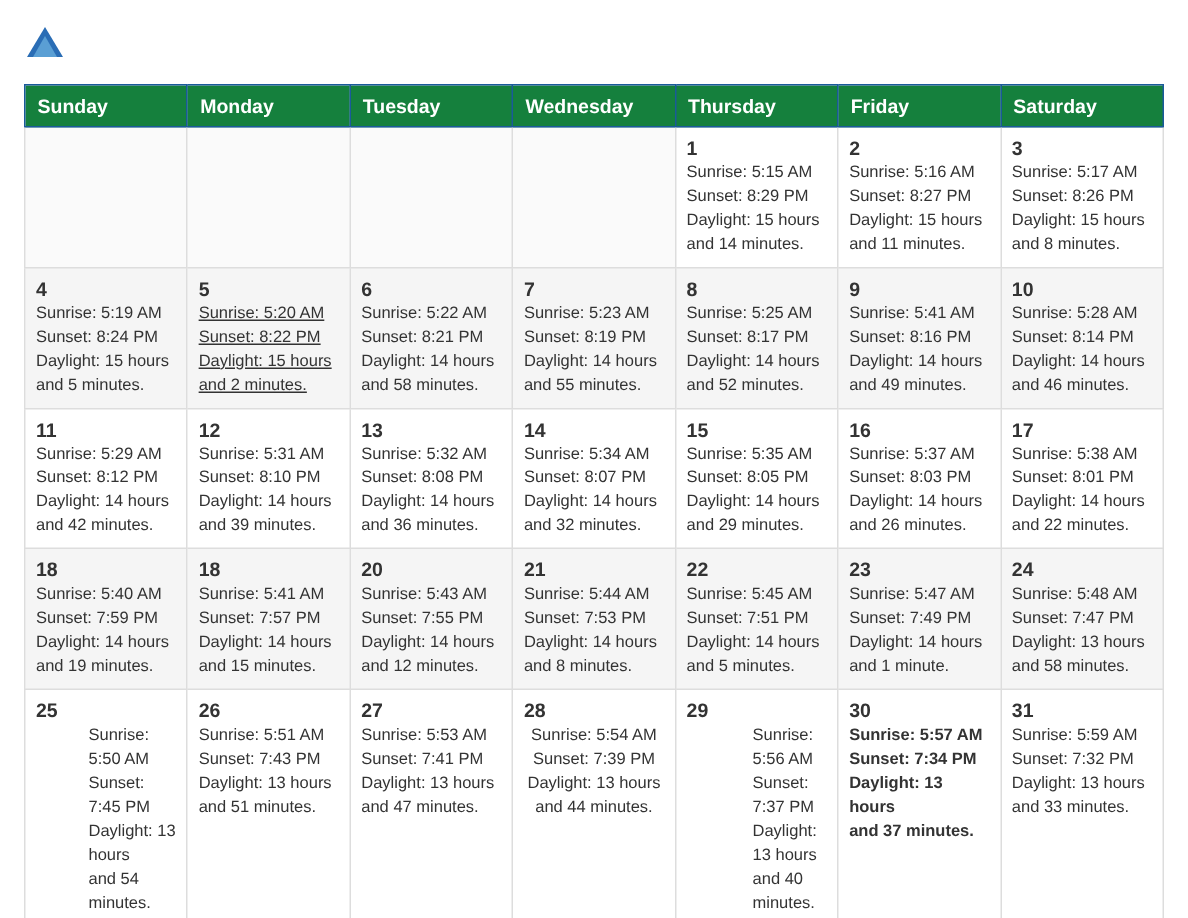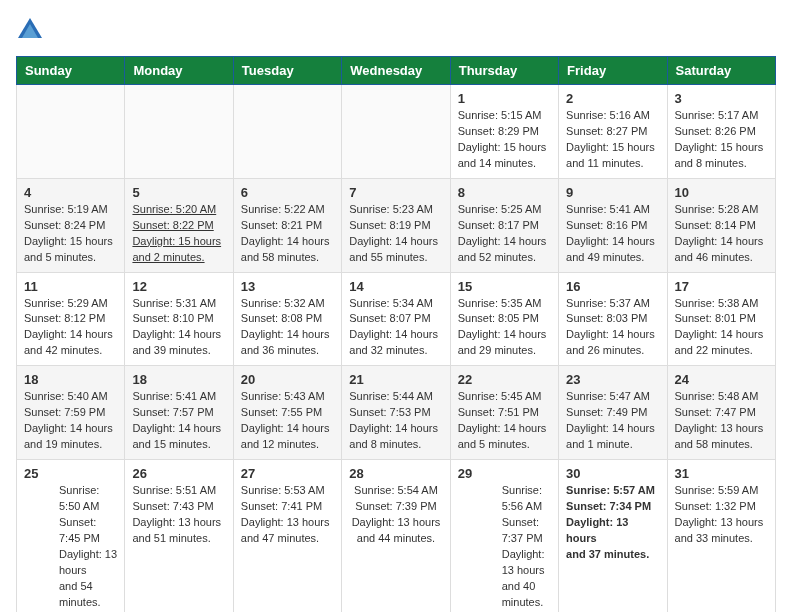--- a/index.html
+++ b/index.html
@@ -339,19 +339,19 @@
         <td>
           <span class="day-number">30</span>
           <div class="day-info" style="white-space: pre-line; font-weight: bold;">Sunrise: 5:57 AM
 Sunset: 7:34 PM
 Daylight: 13 hours
 and 37 minutes.</div>
         </td>
         <td>
           <span class="day-number">31</span>
           <div class="day-info" style="white-space: pre-line;">Sunrise: 5:59 AM
-Sunset: 1:32 PM
+Sunset: 7:32 PM
 Daylight: 13 hours
 and 33 minutes.</div>
         </td>
       </tr>
     </tbody>
 </table>
 
 </body></html>

